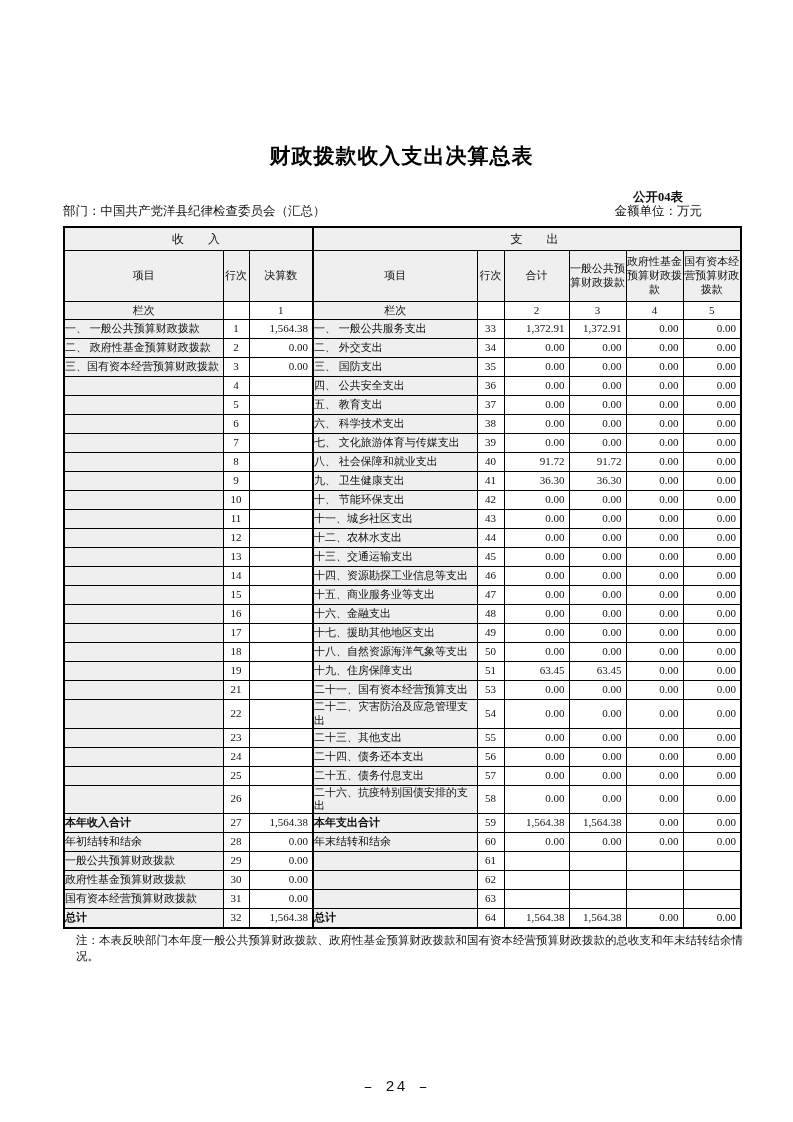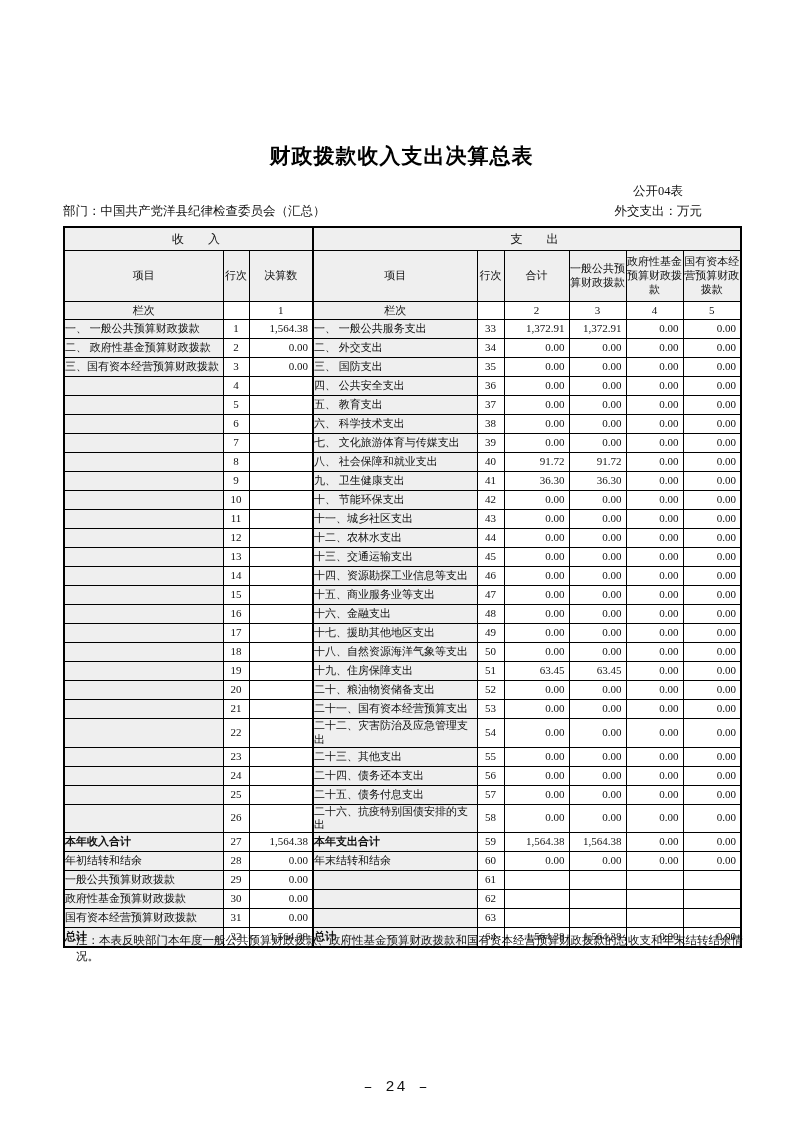--- a/index.html
+++ b/index.html
@@ -1,21 +1,21 @@
 <!DOCTYPE html>
 <html><head>
 <meta charset="utf-8">
 <style>
   html,body{margin:0;padding:0;background:#fff;}
   .page{position:relative;width:793px;height:1122px;background:#fff;overflow:hidden;
         font-family:"Liberation Serif","DejaVu Serif",serif;color:#111;}
   .doc-title{position:absolute;top:142px;left:63px;width:677px;text-align:center;
         font-family:Liberation Sans, sans-serif;font-weight:bold;
         font-size:21px;letter-spacing:1px;color:#000;}
-  .table-code{position:absolute;top:183px;left:63px;width:620px;text-align:right;font-size:12.5px;}
+  .table-code{position:absolute;top:189px;left:63px;width:620px;text-align:right;font-size:12.5px;font-weight:bold;}
   .meta-row{position:absolute;top:203px;left:63px;width:639px;display:flex;
         justify-content:space-between;font-size:12.5px;align-items:center;}
   table.budget{position:absolute;top:226px;left:63px;width:677px;border-collapse:collapse;
         table-layout:fixed;border:2px solid #000;font-size:11px;}
   table.budget td{border:1px solid #000;padding:0;line-height:1.25;overflow:hidden;
         vertical-align:middle;background:#fff;}
   .sec-divider{border-left:2px solid #000 !important;}
   tr.h-a td{height:22px;padding-left:15px;}
   tr.h-b td{height:50px;}
   tr.h-c td{height:17px;}
@@ -37,21 +37,21 @@
 <body>
 
 <div class="page">
 
   <div class="doc-title">财政拨款收入支出决算总表</div>
 
   <div class="table-code">公开04表</div>
 
   <div class="meta-row">
     <span>部门：中国共产党洋县纪律检查委员会（汇总）</span>
-    <span>外交支出：万元</span>
+    <span>金额单位：万元</span>
   </div>
 
   <table class="budget">
     <colgroup>
       <col style="width:159px">
         <col style="width:26px">
         <col style="width:64px">
       <col style="width:164px">
         <col style="width:27px">
         <col style="width:65px">
@@ -290,31 +290,20 @@
           <td class="c-num"></td>
           <td class="c-item sec-divider">十九、住房保障支出</td>
           <td class="c-rowno">51</td>
           <td class="c-num">63.45</td>
           <td class="c-num">63.45</td>
           <td class="c-num">0.00</td>
           <td class="c-num">0.00</td>
         </tr>
         <tr class="h-data">
           <td class="c-item"></td>
-          <td class="c-rowno">20</td>
-          <td class="c-num"></td>
-          <td class="c-item sec-divider">二十、粮油物资储备支出</td>
-          <td class="c-rowno">52</td>
-          <td class="c-num">0.00</td>
-          <td class="c-num">0.00</td>
-          <td class="c-num">0.00</td>
-          <td class="c-num">0.00</td>
-        </tr>
-        <tr class="h-data">
-          <td class="c-item"></td>
           <td class="c-rowno">21</td>
           <td class="c-num"></td>
           <td class="c-item sec-divider">二十一、国有资本经营预算支出</td>
           <td class="c-rowno">53</td>
           <td class="c-num">0.00</td>
           <td class="c-num">0.00</td>
           <td class="c-num">0.00</td>
           <td class="c-num">0.00</td>
         </tr>
         <tr class="h-data">

